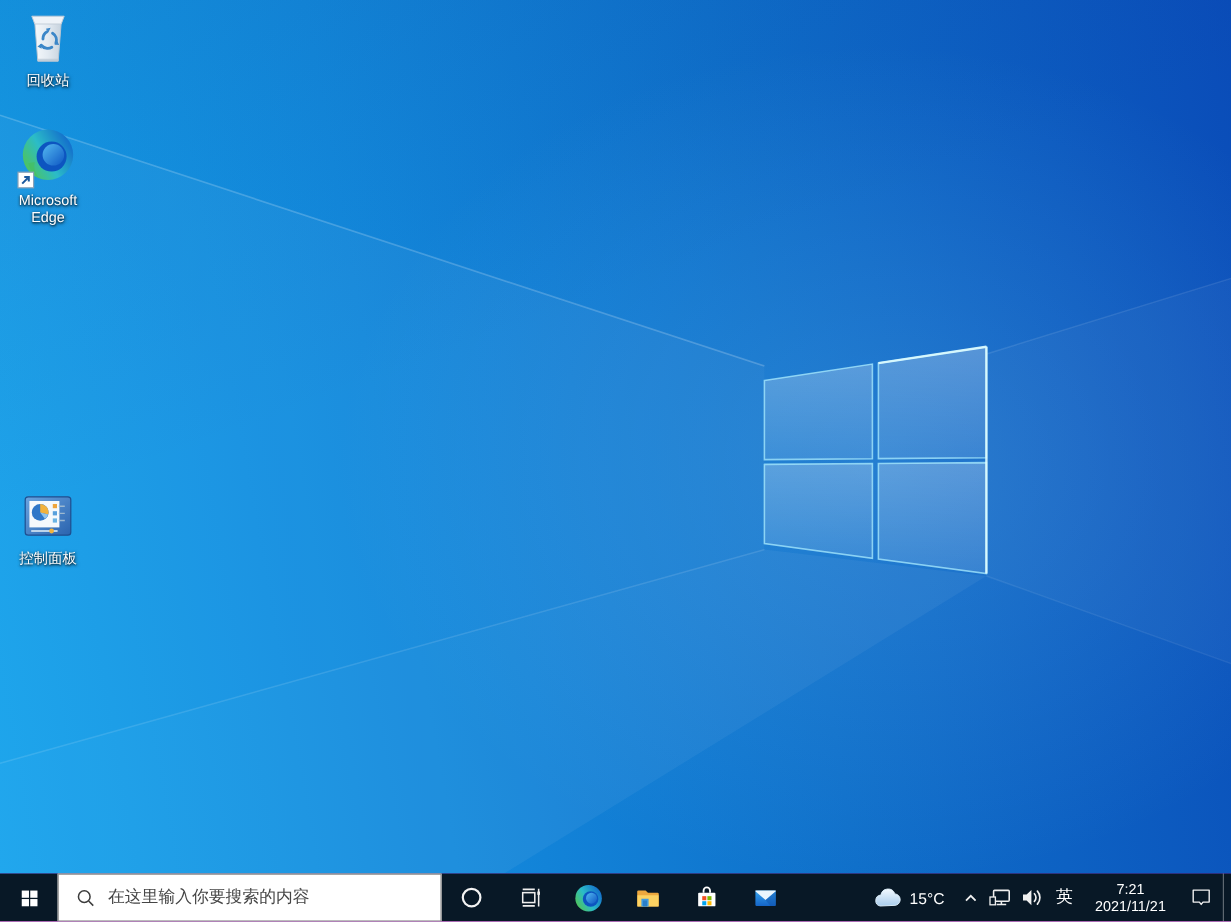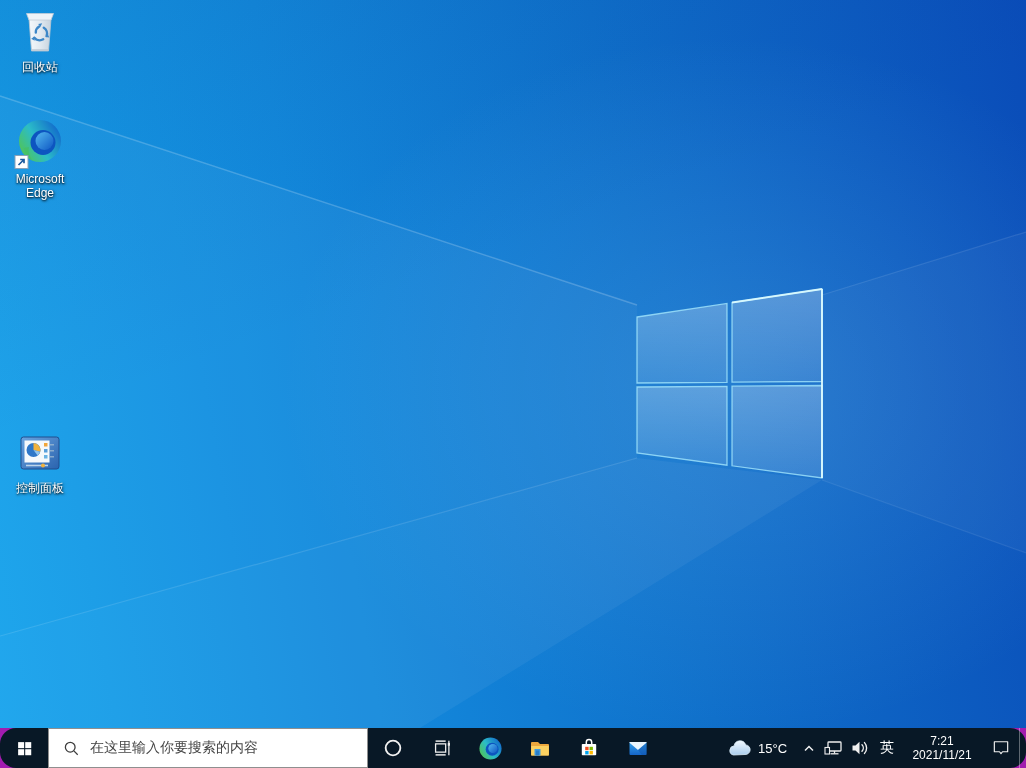--- a/index.html
+++ b/index.html
@@ -24,21 +24,21 @@
   }
   .desk-icon .art { height:52px; display:flex; align-items:center; justify-content:center; }
   .desk-icon .lbl {
     margin-top:2px; color:#ffffff; font-size:12px; line-height:14px;
     text-shadow:0 1px 2px rgba(0,0,0,0.85), 1px 1px 3px rgba(0,0,0,0.55);
   }
 
   
   #taskbar {
     position:absolute; left:0; bottom:0; width:1026px; height:40px;
-    background:#081826; display:flex; align-items:stretch; color:#fff;border-radius:16px;
+    background:#081826; display:flex; align-items:stretch; color:#fff;
   }
   #start-btn { width:48px; height:40px; display:flex; align-items:center; justify-content:center; flex:0 0 auto; }
   #search-box {
     position:relative; width:320px; height:40px; flex:0 0 auto;
     background:#ffffff; border:1px solid #8f8f8f;
     display:flex; align-items:center; gap:10px; padding-left:14px;
   }
   #search-box .ph { color:#454545; font-size:14px; white-space:nowrap; }
   #app-row { display:flex; flex:0 0 auto; }
   .app-slot { width:49px; height:40px; display:flex; align-items:center; justify-content:center; }
@@ -112,21 +112,21 @@
         <g fill="#3c87c8">
           <path d="M22.2 17 l4 -0.8 -1.8 3.6 Z"></path>
           <path d="M31.6 26.8 l1.7 3.8 -4 -0.5 Z"></path>
           <path d="M18.4 29.4 l-3.2 2.3 3.5 2 Z"></path>
         </g>
       </svg>
     </div>
     <div class="lbl">回收站</div>
   </div>
 
-  <div class="desk-icon" style="top:118px">
+  <div class="desk-icon" style="top:106px">
     <div class="art">
       <svg width="52" height="52" viewBox="0 0 52 52">
         <defs>
           <linearGradient id="eg1" x1="0" y1="0.8" x2="1" y2="0.2">
             <stop offset="0" stop-color="#53c54e"></stop>
               <stop offset="0.45" stop-color="#2bbcc8"></stop>
               <stop offset="1" stop-color="#1064cc"></stop>
           </linearGradient>
           <linearGradient id="eg2" x1="0" y1="0" x2="1" y2="1">
             <stop offset="0" stop-color="#53b9f0"></stop>
@@ -141,21 +141,21 @@
           <rect x="1" y="37.5" width="13" height="13" fill="#ffffff" stroke="#8aa2b8" stroke-width="1"></rect>
           <path d="M4.5 47 L10 41.5 M6.2 41.5 H10 V45.3" stroke="#1c5a9e" stroke-width="1.7" fill="none"></path>
         </g>
       </svg>
     </div>
     <div class="lbl">Microsoft Edge</div>
   </div>
 
 
 
-  <div class="desk-icon" style="top:427px">
+  <div class="desk-icon" style="top:404px">
     <div class="art">
       <svg width="48" height="48" viewBox="0 0 48 48">
         <defs>
           <linearGradient id="cpf" x1="0" y1="0" x2="1" y2="1">
             <stop offset="0" stop-color="#6aa4e0"></stop>
               <stop offset="1" stop-color="#2a63ae"></stop>
           </linearGradient>
         </defs>
         <rect x="5" y="8" width="38" height="32" rx="2.5" fill="url(#cpf)" stroke="#1e4e8f" stroke-width="1"></rect>
         <rect x="8.5" y="11.5" width="25" height="22" fill="#f5f9fc"></rect>

